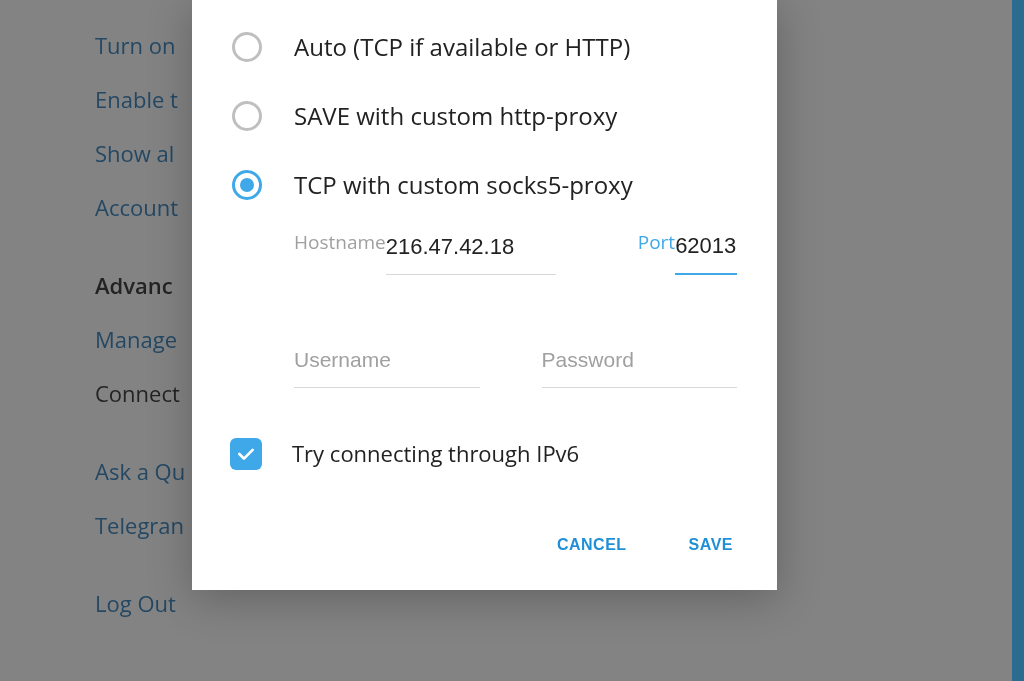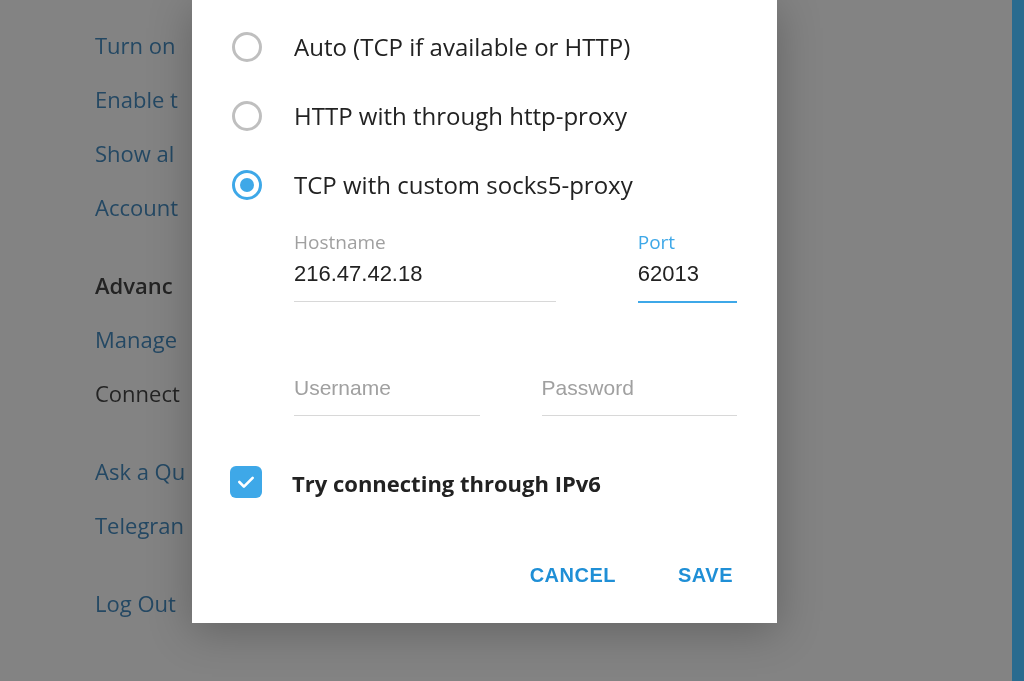--- a/index.html
+++ b/index.html
@@ -46,59 +46,58 @@
   }
   .radio-row.selected .radio-outer { border-color: #3ea8e8; }
   .radio-inner { width: 14px; height: 14px; border-radius: 50%; background: #3ea8e8; display: none; }
   .radio-row.selected .radio-inner { display: block; }
   .radio-label { font-size: 24px; color: #222; }
 
   .fields-row {
     display: flex; gap: 50px;
     padding: 10px 40px 10px 102px;
   }
-  .field { display: flex; flex-direction: column; }
+  .field { display: flex; }
   .field-label { font-size: 19px; color: #a0a0a0; margin-bottom: 2px; }
   .field-label.active { color: #3ea8e8; }
   .field-input {
     border: none; border-bottom: 1.5px solid #d8d8d8;
     font-size: 22px; color: #222; padding: 4px 0 14px 0;
     outline: none; background: transparent;
     width: 100%;
   }
   .field-input.active { border-bottom: 2.5px solid #3ea8e8; }
   .field-input::placeholder { color: #a0a0a0; font-size: 21px; }
   .field.hostname { width: 290px; }
   .field.port { width: 110px; margin-left: 32px; }
   .field.username { width: 190px; }
   .field.password { width: 200px; margin-left: 12px; }
 
   .fields-row.second { margin-top: 48px; }
 
   .checkbox-row {
-    display: flex; align-items: flex-end;
+    display: flex; align-items: flex-start;
     padding: 40px 40px 10px 38px;
-    font-weight: bold;
   }
   .checkbox {
     width: 32px; height: 32px; border-radius: 6px;
     background: #3ea8e8;
     display: flex; align-items: center; justify-content: center;
     margin-right: 30px; flex-shrink: 0;
     cursor: pointer;
   }
   .checkbox svg { width: 20px; height: 20px; }
   .checkbox-label { font-size: 22px; color: #222; }
 
   .dialog-actions {
     display: flex; justify-content: flex-end; gap: 54px;
     padding: 50px 40px 0 40px;
   }
   .action-btn {
-    background: none; border: none; font-size: 20px; font-weight: 700;
+    background: none; border: none; font-size: 16px; font-weight: 700;
     color: #1f8fd6; letter-spacing: 0.5px; cursor: pointer;
     padding: 6px 4px;
   }
 </style>
 </head>
 <body>
 
 <div class="bg-content">
   <div class="bg-link">Turn on</div>
   <div class="bg-link">Enable t</div>
@@ -119,21 +118,21 @@
 
 <div class="dialog">
 
   <div class="radio-row">
     <span class="radio-outer"></span>
     <span class="radio-label">Auto (TCP if available or HTTP)</span>
   </div>
 
   <div class="radio-row">
     <span class="radio-outer"></span>
-    <span class="radio-label">HTTP with through http-proxy</span>
+    <span class="radio-label">SAVE with custom http-proxy</span>
   </div>
 
   <div class="radio-row selected">
     <span class="radio-outer">
         <span class="radio-inner"></span>
       </span>
     <span class="radio-label">TCP with custom socks5-proxy</span>
   </div>
 
   <div class="fields-row">

